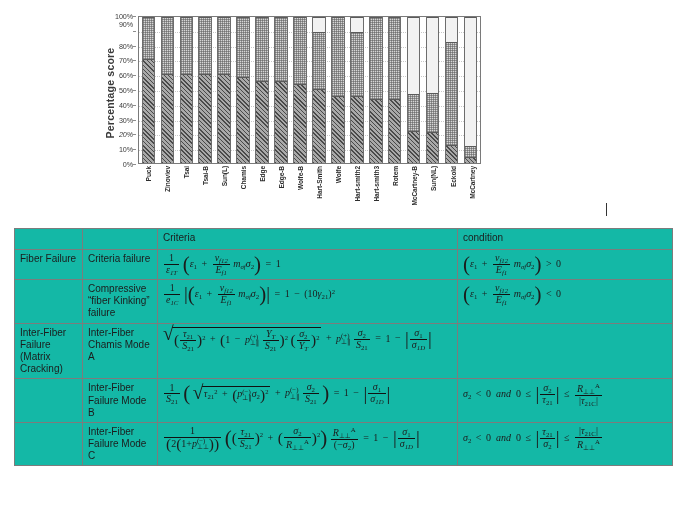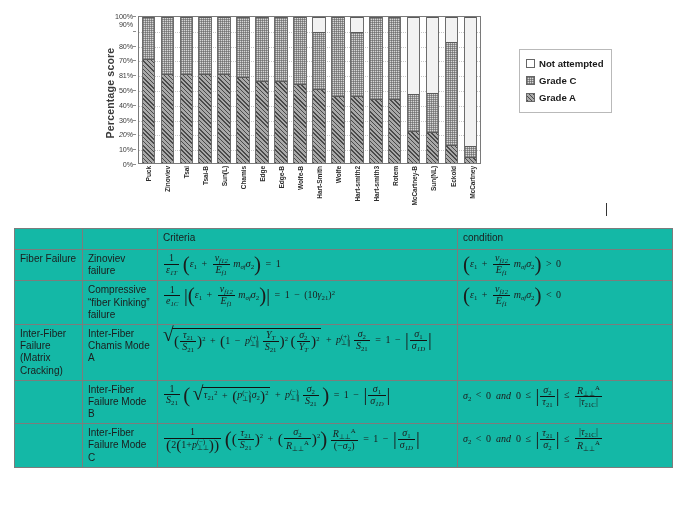--- a/index.html
+++ b/index.html
@@ -324,21 +324,21 @@
   <div id="plot-wrap">
     <div id="ytick-col">
         <div class="ytick" style="top: 0px;">100%</div>
         <div class="ytick-mark" style="top: 0px;"></div>
         <div class="ytick" style="top: 8px;">90%</div>
         <div class="ytick-mark" style="top: 14.8px;"></div>
         <div class="ytick" style="top: 29.6px;">80%</div>
         <div class="ytick-mark" style="top: 29.6px;"></div>
         <div class="ytick" style="top: 44.4px;">70%</div>
         <div class="ytick-mark" style="top: 44.4px;"></div>
-        <div class="ytick" style="top: 59.2px;">81%</div>
+        <div class="ytick" style="top: 59.2px;">60%</div>
         <div class="ytick-mark" style="top: 59.2px;"></div>
         <div class="ytick" style="top: 74px; margin-left: 20px;">50%</div>
         <div class="ytick-mark" style="top: 74px;"></div>
         <div class="ytick" style="top: 88.8px;">40%</div>
         <div class="ytick-mark" style="top: 88.8px;"></div>
         <div class="ytick" style="top: 103.6px;">30%</div>
         <div class="ytick-mark" style="top: 103.6px;"></div>
         <div class="ytick" style="top: 118.4px; font-style: italic;">20%</div>
         <div class="ytick-mark" style="top: 118.4px;"></div>
         <div class="ytick" style="top: 133.2px;">10%</div>
@@ -523,34 +523,20 @@
         <div class="xlab">Sun(NL)</div>
       </div>
       <div class="xlab-slot">
         <div class="xlab">Eckold</div>
       </div>
       <div class="xlab-slot">
         <div class="xlab">McCartney</div>
       </div>
     </div>
 
-  <div id="legend">
-    <div class="legend-row">
-      <span class="legend-swatch notatt"></span>
-      <span class="legend-label">Not attempted</span>
-    </div>
-    <div class="legend-row">
-      <span class="legend-swatch gradeC"></span>
-      <span class="legend-label">Grade C</span>
-    </div>
-    <div class="legend-row">
-      <span class="legend-swatch gradeA"></span>
-      <span class="legend-label">Grade A</span>
-    </div>
-  </div>
 
   <div id="caret-mark"></div>
 </div>
 
 <table id="eq-table">
   <colgroup>
     <col class="c1">
       <col class="c2">
       <col class="c3">
       <col class="c4">
@@ -559,21 +545,21 @@
 
     <tr>
       <td class="hdr"></td>
       <td class="hdr"></td>
       <td class="hdr">Criteria</td>
       <td class="hdr">condition</td>
     </tr>
 
     <tr>
       <td>Fiber Failure</td>
-      <td>Zinoviev failure</td>
+      <td>Criteria failure</td>
       <td class="mathcell">
         <span class="mfrac"><span class="num">1</span><span class="den"><span class="mi">ε</span><span class="sub">1T</span></span></span>
         <span class="bigparen">(</span><span class="mi">ε</span><span class="subn">1</span>
         <span class="op">+</span>
         <span class="mfrac"><span class="num"><span class="mi">ν</span><span class="sub">f12</span></span><span class="den"><span class="mi">E</span><span class="sub">f1</span></span></span>
         <span class="mi">m</span><span class="sub">σf</span><span class="mi">σ</span><span class="subn">2</span><span class="bigparen">)</span>
         <span class="op">=</span> 1
       </td>
       <td class="cond">
         <span class="bigparen">(</span><span class="mi">ε</span><span class="subn">1</span>

